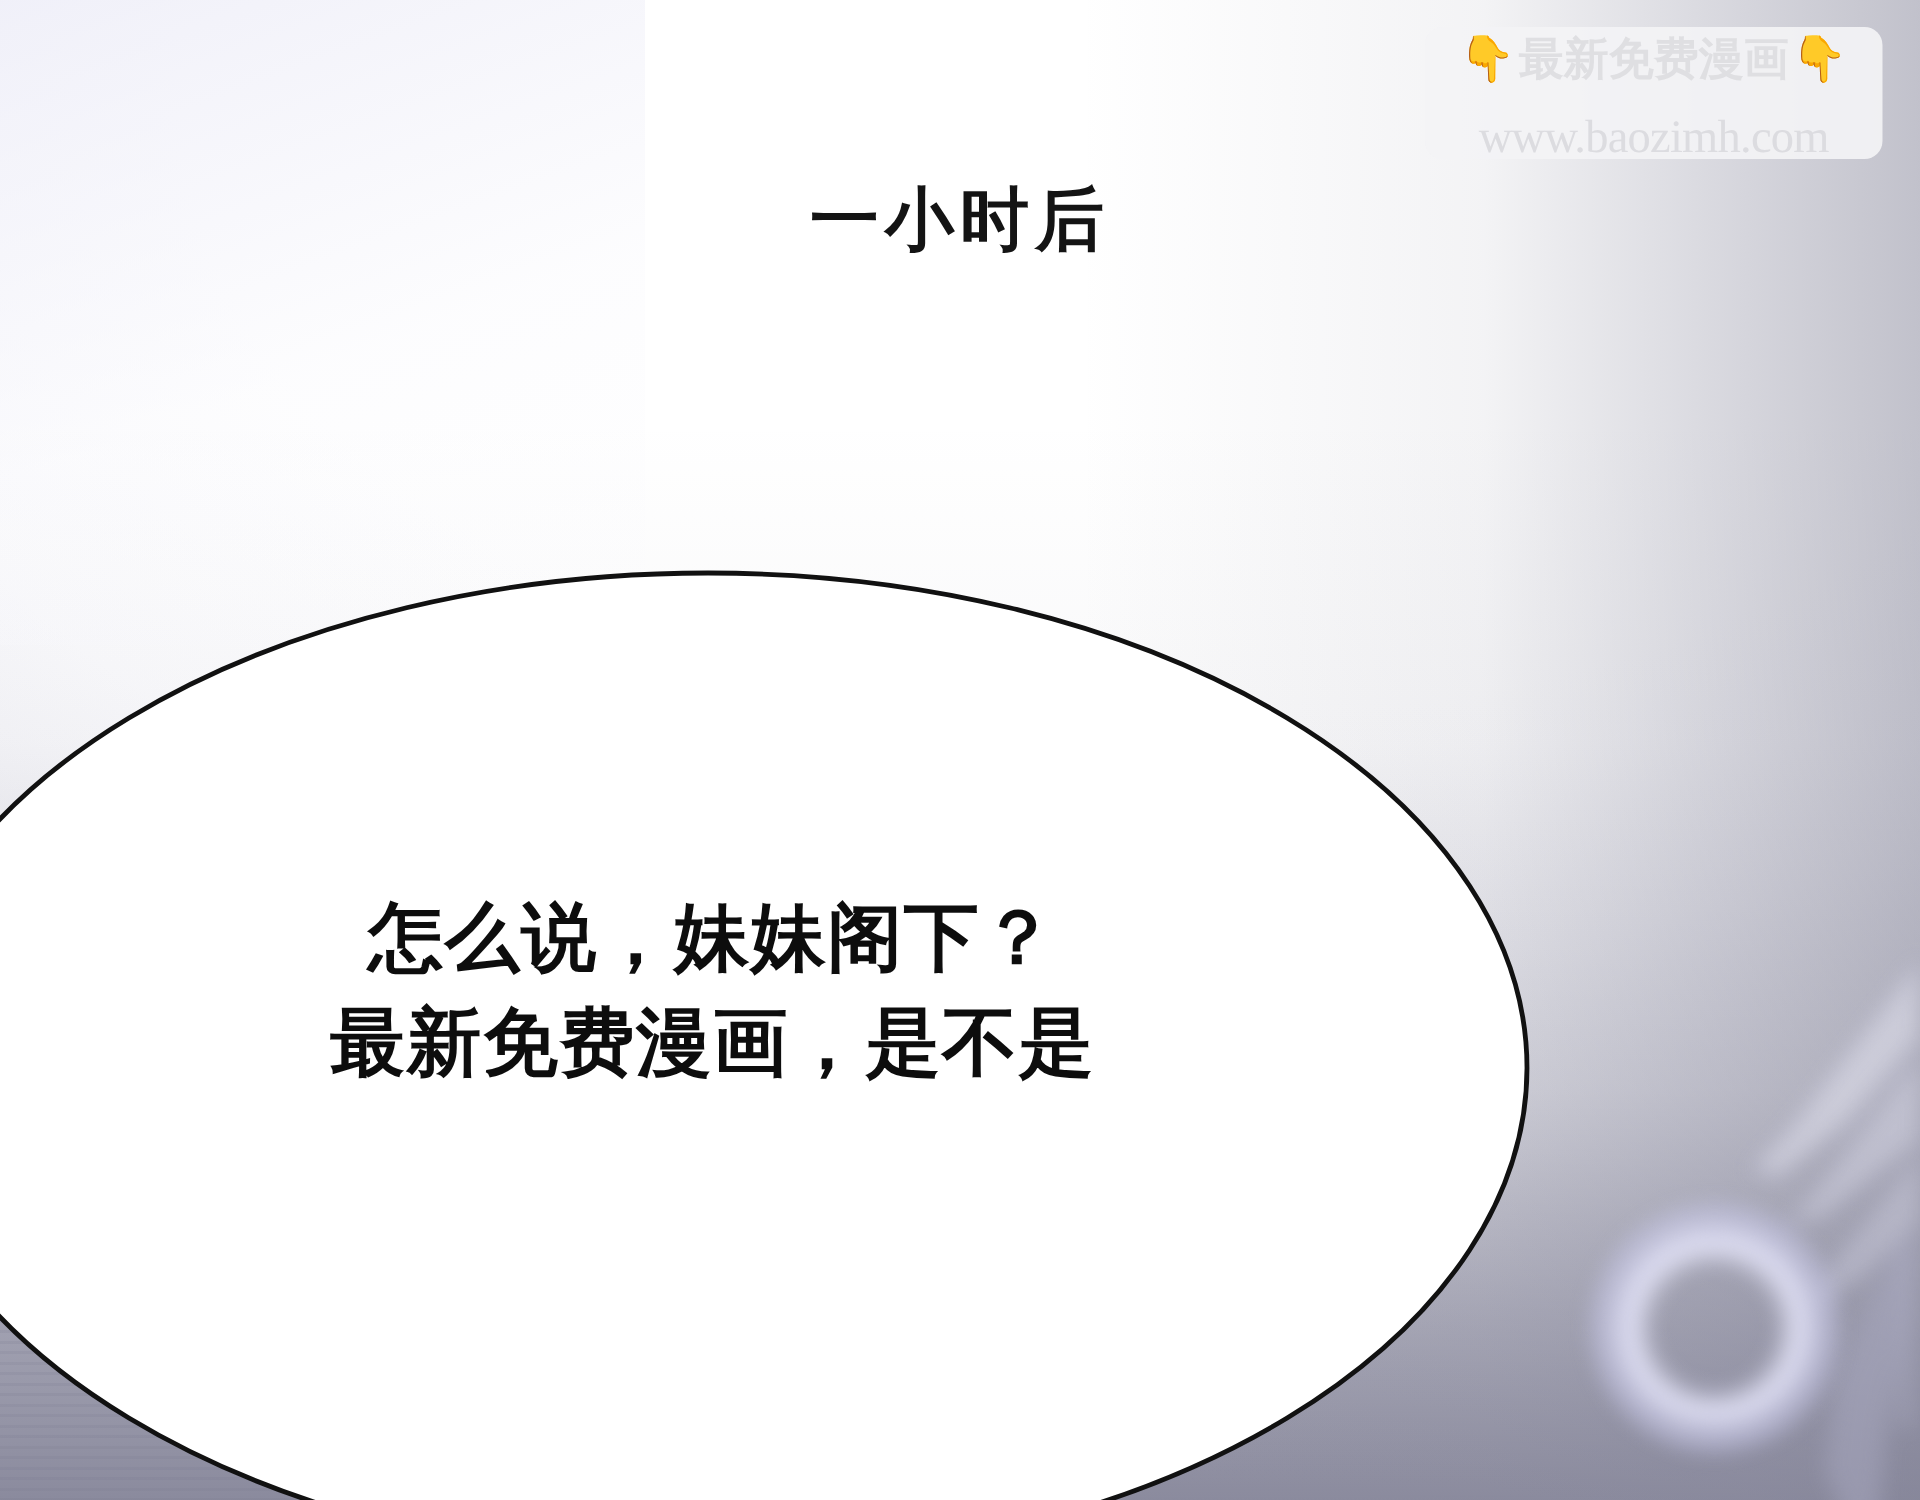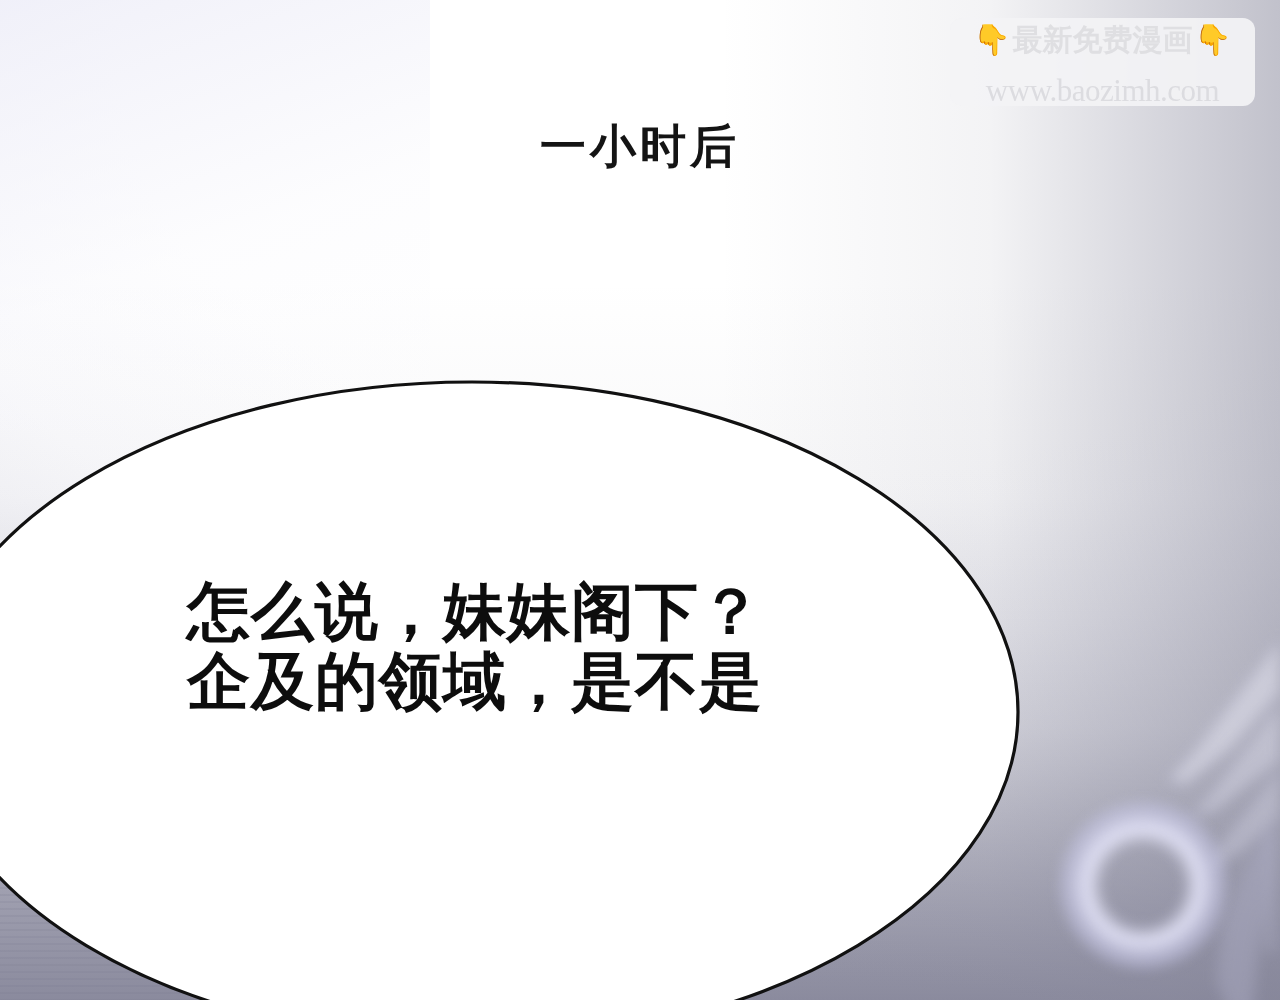--- a/index.html
+++ b/index.html
@@ -147,26 +147,26 @@
     left: 0;
     top: 0;
     width: 1280px;
     height: 1000px;
     overflow: visible;
     pointer-events: none;
   }
   .bubble-text {
     position: absolute;
     left: 0px;
-    top: 576px;
+    top: 590px;
     width: 950px;
     text-align: center;
     color: #0d0d0d;
     font-weight: 700;
-    font-size: 63px;
+    font-size: 50px;
     line-height: 70px;
     letter-spacing: 1px;
   }
   .bubble-text div { white-space: nowrap; }
 </style>
 </head>
 <body>
 
 <div id="panel">
 
@@ -201,16 +201,16 @@
   </div>
 
   <div class="caption">一小时后</div>
 
   <svg class="bubble-svg" viewBox="0 0 1280 1000" xmlns="http://www.w3.org/2000/svg">
     <ellipse cx="472" cy="712" rx="546" ry="330" fill="#ffffff" stroke="#111111" stroke-width="3.2"></ellipse>
   </svg>
 
   <div class="bubble-text">
     <div>怎么说，妹妹阁下？</div>
-    <div>企及的领域，是不是</div>
+    <div>最新免费漫画，是不是</div>
   </div>
 
 </div>
 
 </body></html>

